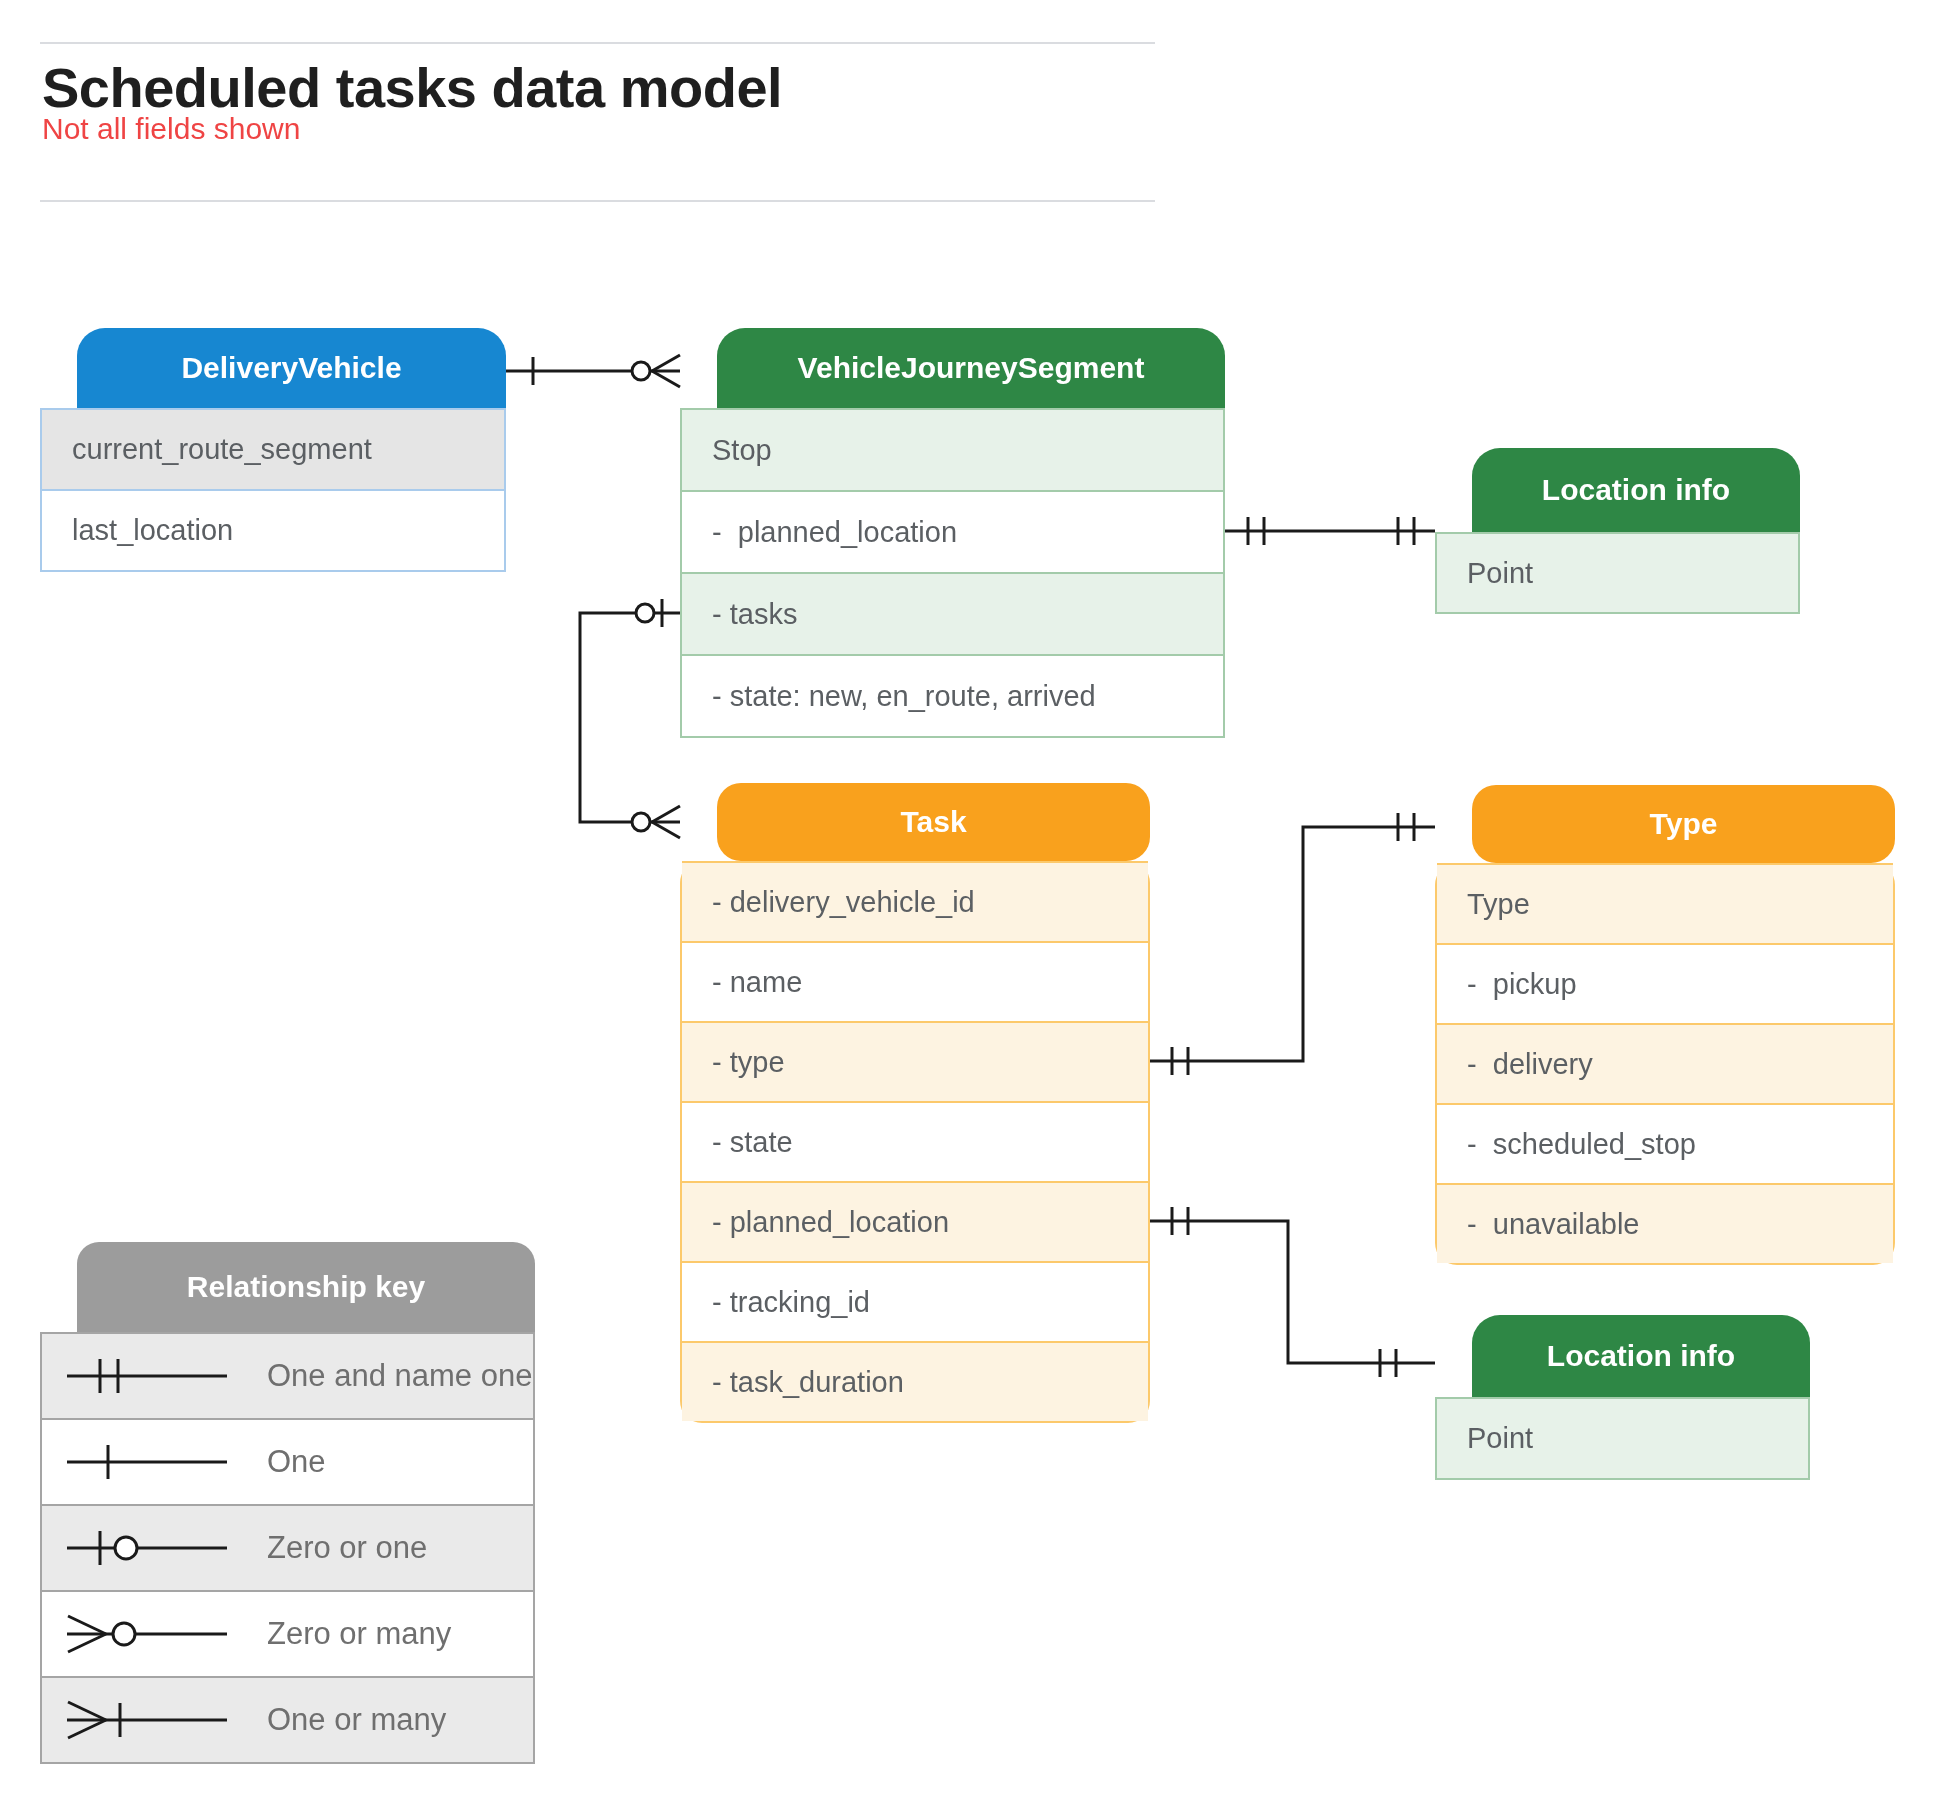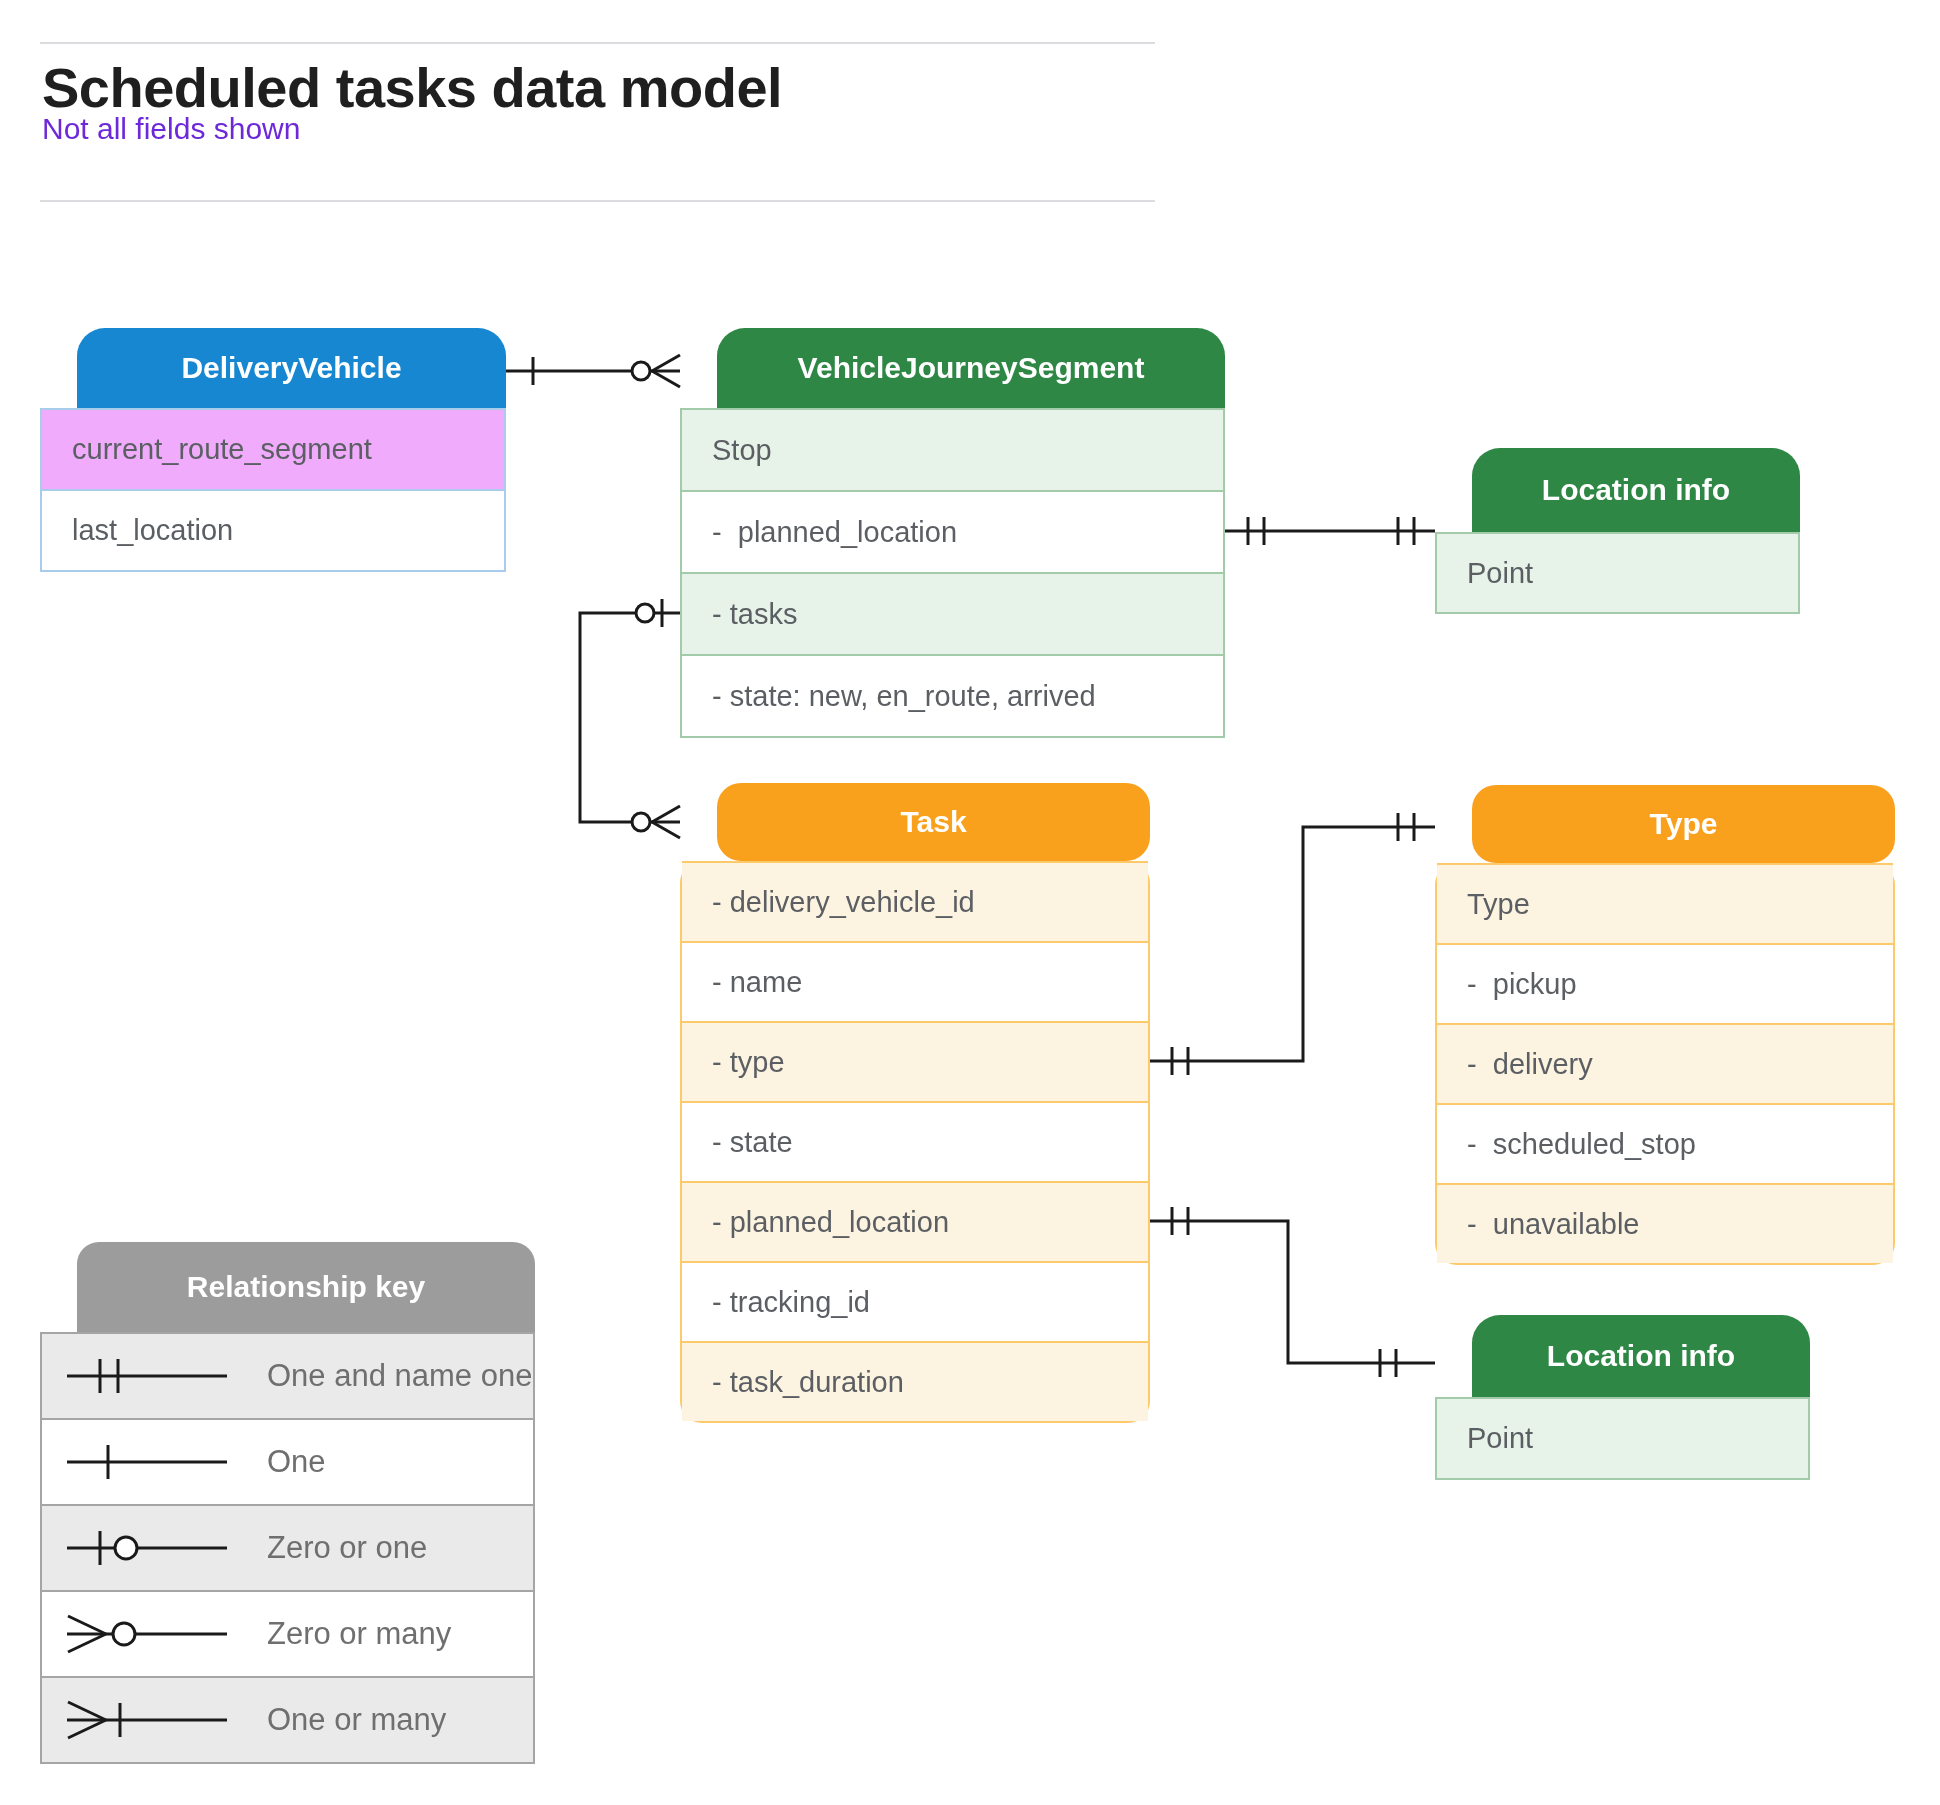--- a/index.html
+++ b/index.html
@@ -3,34 +3,34 @@
 <meta charset="utf-8">
 <style>
   html,body { margin:0; padding:0; background:#ffffff; }
   body { width:1940px; height:1805px; position:relative;
          font-family:"Liberation Sans","DejaVu Sans",sans-serif; }
 
   .hr { position:absolute; left:40px; width:1115px; height:2px; background:#dadce0; }
 
   .page-title { position:absolute; left:42px; top:55px; font-size:56px; font-weight:bold;
                 color:#1f1f1f; letter-spacing:-0.5px; }
-  .page-subtitle { position:absolute; left:42px; top:112px; font-size:30px; color:#6d28d9; }
+  .page-subtitle { position:absolute; left:42px; top:112px; font-size:30px; color:#ef4444; }
 
   .entity { position:absolute; }
   .entity .hdr { border-radius:28px 28px 0 0; display:flex; align-items:center; justify-content:center;
                  color:#ffffff; font-weight:bold; font-size:30px;margin-left:37px; }
   .entity .rows { border-style:solid; border-width:0 2px 2px 2px; background:#fff; }
   .entity .row { display:flex; align-items:center; padding-left:30px; font-size:29px;
                  color:#5b5f63; white-space:pre; border-top:2px solid transparent; }
 
   
   .e-blue .hdr { background:#1787d1; }
   .e-blue .rows { border-color:#a9cbec; }
   .e-blue .row { border-top-color:#a9cbec; }
-  .e-blue .row.alt { background:#f0abfc; }
+  .e-blue .row.alt { background:#e5e5e5; }
 
   
   .e-green .hdr { background:#2e8745; }
   .e-green .rows { border-color:#a3cbaa; }
   .e-green .row { border-top-color:#a3cbaa; }
   .e-green .row.alt { background:#e7f2e9; }
 
   
   .e-orange .hdr { background:#f9a11d;border-radius:24px; }
   .e-orange .rows { border-color:#fcc96b;border-radius:22px; }

